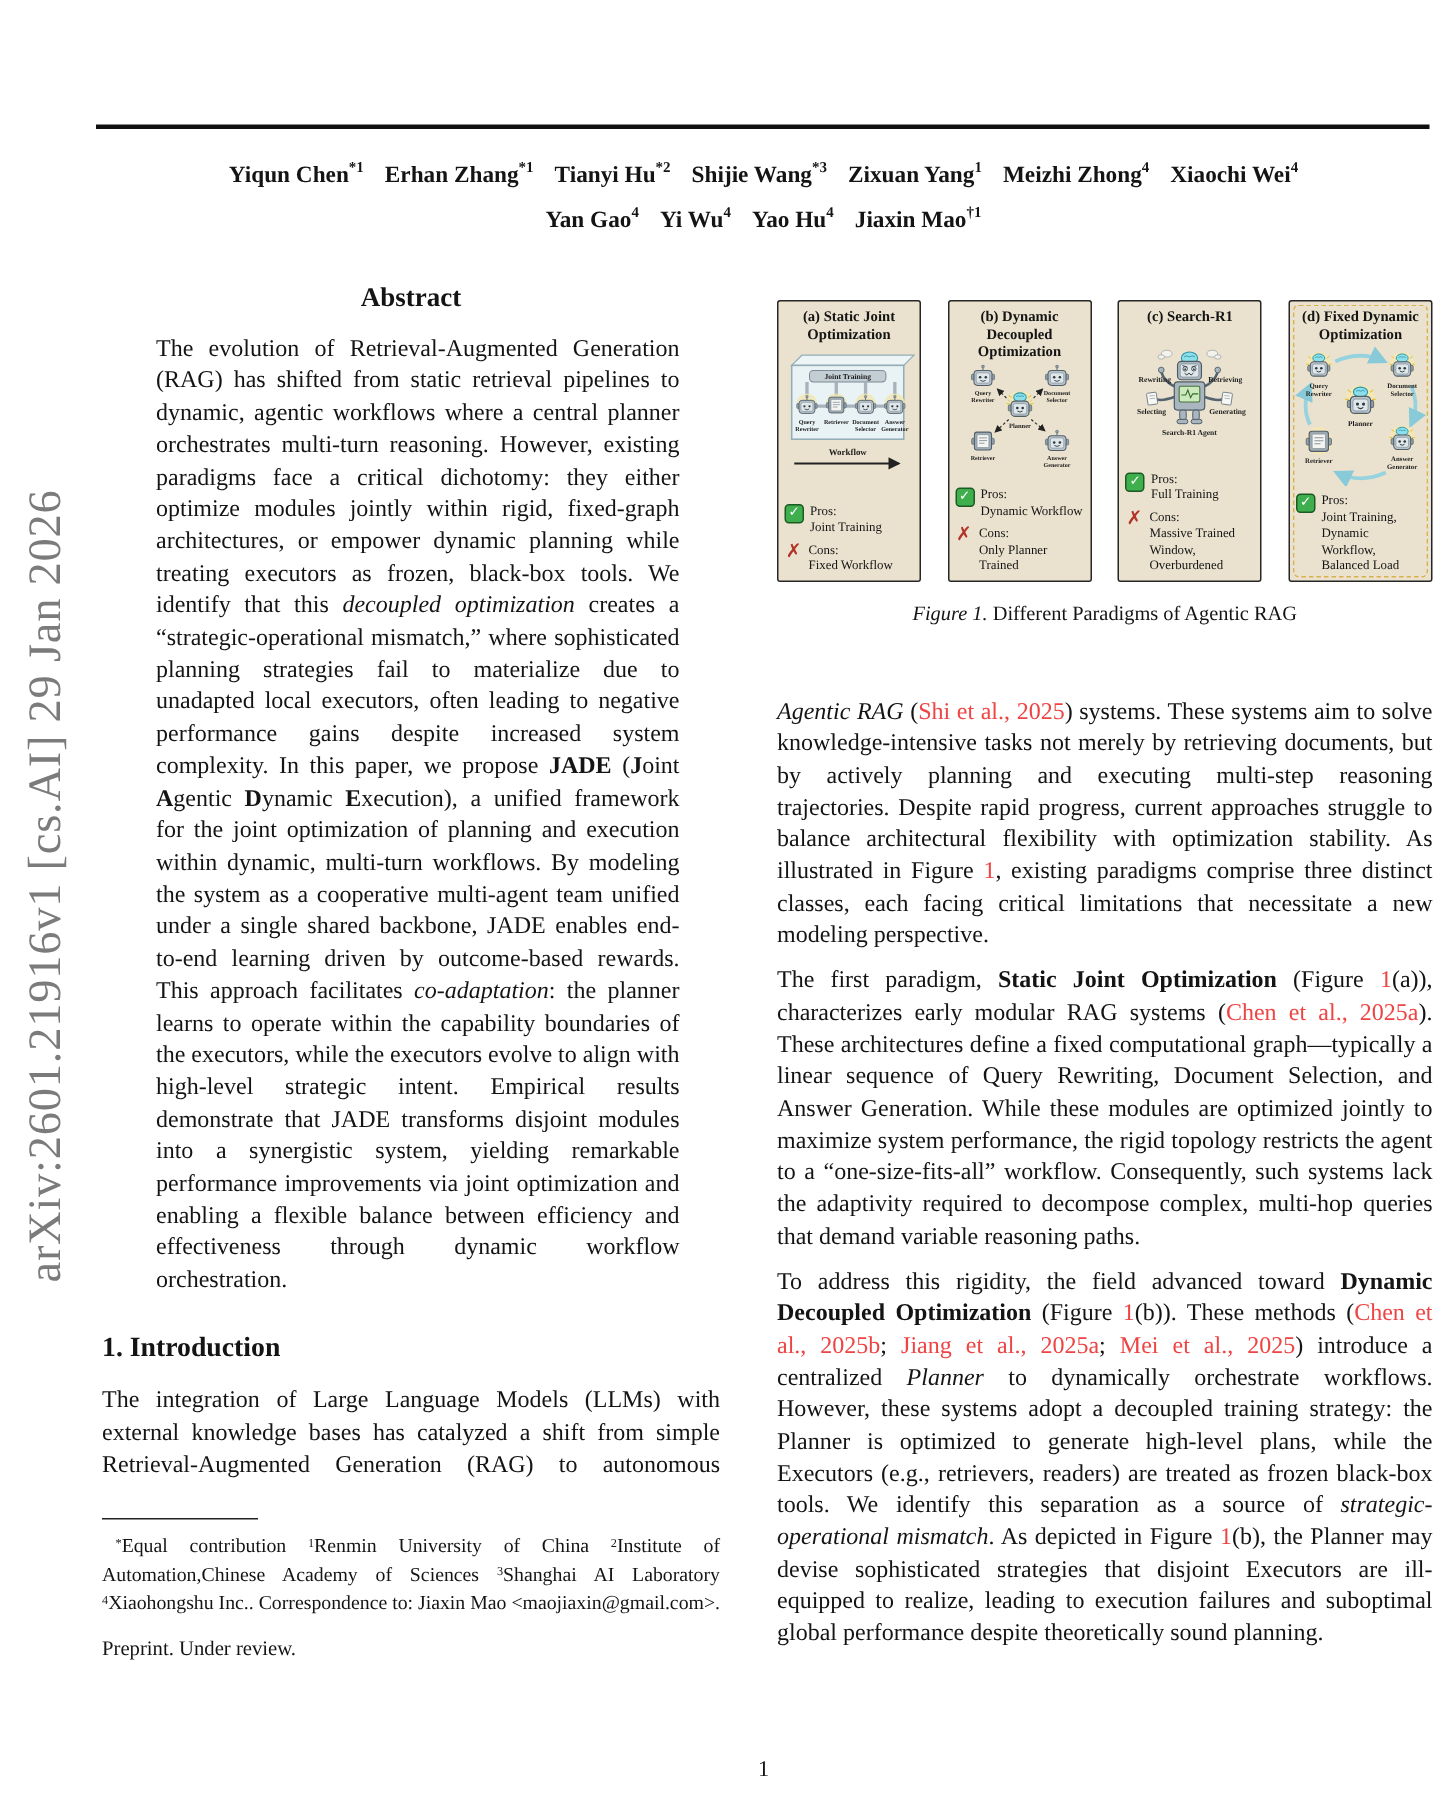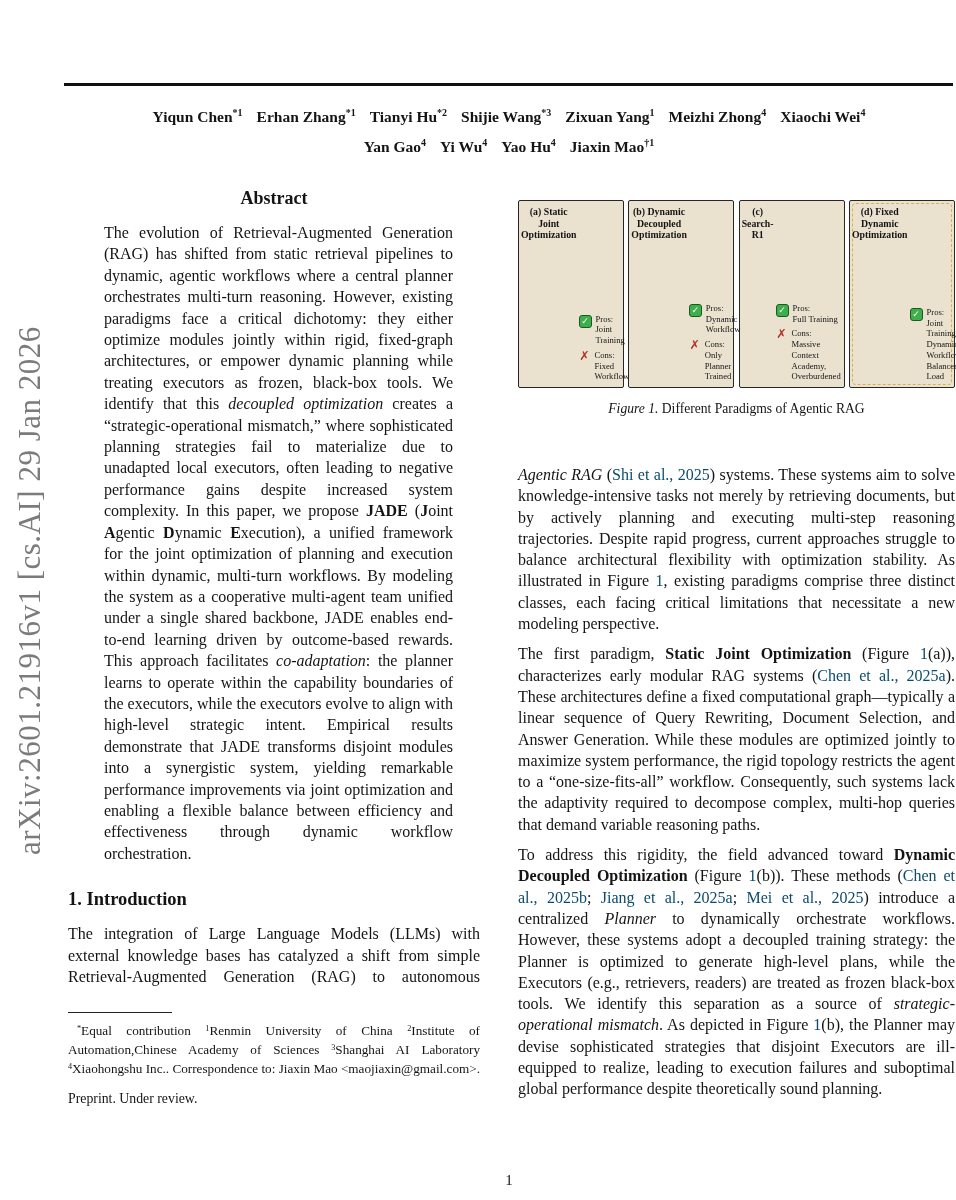--- a/index.html
+++ b/index.html
@@ -31,27 +31,27 @@
 
   .footnote-block{position:absolute;left:68px;top:1012px;width:412px;}
   .fn-rule{width:104px;height:1.4px;background:#222;margin-bottom:7px;}
   .fn-text{font-size:13.2px;line-height:17.2px;text-align:justify;text-indent:9px;}
   .preprint{margin-top:14px;font-size:13.8px;}
 
   .page-number{position:absolute;top:1172px;left:64px;width:890px;text-align:center;font-size:15px;}
 
   
   .seg-n{} .seg-b{font-weight:bold;} .seg-i{font-style:italic;}
-  .seg-a{color:#0c4a6e;}
+  .seg-a{color:#ef4444;}
   .seg-sup{font-size:.62em;vertical-align:.45em;}
 
   
   .figure-row{display:flex;justify-content:space-between;height:188px;}
-  .panel{position:relative;box-sizing:border-box;width:106px;height:188px;background:#eae2cf;
-    border:1.8px solid #262626;border-radius:2px;padding:2px;display:flex;}
+  .panel{position:relative;box-sizing:border-box;width:96px;height:188px;background:#eae2cf;
+    border:1.8px solid #262626;border-radius:2px;padding:2px;display:flex;flex-direction:column;}
   .panel-d-frame{position:absolute;inset:2px;border:1.4px dashed #d8b14a;border-radius:4px;pointer-events:none;}
   .panel-title{font-size:9.8px;font-weight:bold;text-align:center;line-height:1.18;margin-top:3px;
     min-height:24px;position:relative;z-index:1;}
   .panel-svg{width:100%;height:auto;display:block;position:relative;z-index:1;}
   .procon{margin-top:auto;margin-bottom:3px;padding:0 2px;position:relative;z-index:1;}
   .pc-row{display:flex;gap:4px;margin-top:4px;font-size:8.6px;line-height:1.25;align-items:flex-start;}
   .pc-check{flex:0 0 auto;width:11px;height:11px;background:#3fae4c;border:1px solid #1c5a24;
     border-radius:3px;color:#fff;font-size:9px;line-height:11px;text-align:center;
     font-family:"DejaVu Sans",sans-serif;margin-top:1px;}
   .pc-cross{flex:0 0 auto;width:12px;color:#b23327;font-weight:bold;font-size:12.5px;line-height:12px;
@@ -324,21 +324,21 @@
             <span class="pc-check">✓</span>
             <span class="pc-text">
               <span class="pc-label" style="display:block">Pros:</span>
               <span><div class="pc-line">Full Training</div></span>
             </span>
           </div>
           <div class="pc-row">
             <span class="pc-cross">✗</span>
             <span class="pc-text">
               <span class="pc-label" style="display:block">Cons:</span>
-              <span><div class="pc-line">Massive Context Academy,</div><div class="pc-line">Overburdened</div></span>
+              <span><div class="pc-line">Massive Trained Window,</div><div class="pc-line">Overburdened</div></span>
             </span>
           </div>
         </div>
       </div>
 
       <div class="panel">
         <div class="panel-d-frame"></div>
         <div class="panel-title">
           <div>(d) Fixed Dynamic</div>
           <div>Optimization</div>

